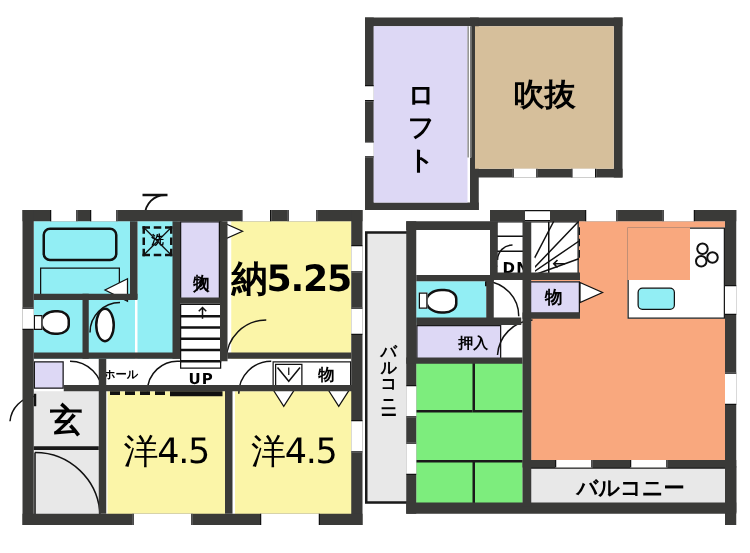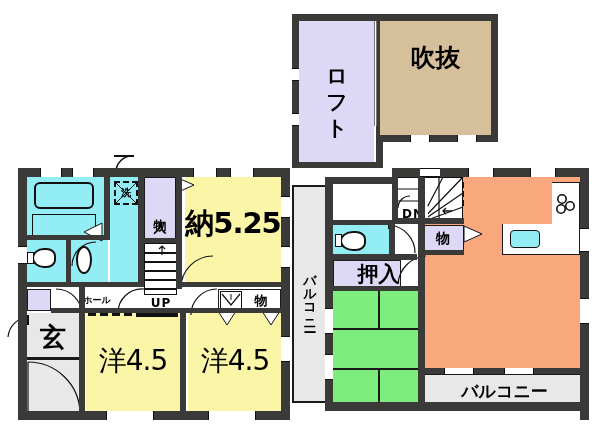--- a/index.html
+++ b/index.html
@@ -153,21 +153,21 @@
 
     <div class="abs fill-tan" style="left:88px; top:7px; width:111px; height:114px;"></div>
 
     <div class="abs" style="left:0px; top:54px; width:7px; height:13px; background:#ffffff; border-top:1px solid #111; border-bottom:1px solid #111;"></div>
     <div class="abs" style="left:0px; top:99px; width:7px; height:13px; background:#ffffff; border-top:1px solid #111; border-bottom:1px solid #111;"></div>
 
     <div class="abs" style="left:118px; top:121px; width:20px; height:7px; background:#ffffff; border-left:1px solid #111; border-right:1px solid #111;"></div>
     <div class="abs" style="left:165px; top:121px; width:20px; height:7px; background:#ffffff; border-left:1px solid #111; border-right:1px solid #111;"></div>
 
     <div class="label vert loft-label" style="left:7px; top:25px; width:75px; height:105px;">ロフト</div>
-    <div class="label atrium-label" style="left:88px; top:18px; width:111px; height:50px;">吹抜</div>
+    <div class="label atrium-label" style="left:88px; top:36px; width:111px; height:50px;">吹抜</div>
   </div>
 
   <div class="abs" style="left:18px; top:168px; width:272px; height:252px;">
 
     <div class="abs fill-white" style="left:0; top:0; width:272px; height:252px;"></div>
 
     <div class="abs fill-yellow" style="left:167px; top:9px; width:96px; height:110px;"></div>
 
     <div class="abs fill-yellow" style="left:68px; top:145px; width:94px; height:100px;"></div>
 
@@ -328,21 +328,21 @@
 
     <div class="abs fill-green" style="left:41px; top:122px; width:85px; height:115px;"></div>
 
     <div class="abs tatami-line" style="left:41px; top:160px; width:45px; height:1.5px;"></div>
     <div class="abs tatami-line" style="left:86px; top:160px; width:40px; height:1.5px;"></div>
     <div class="abs tatami-line" style="left:86px; top:122px; width:1.5px; height:38px;"></div>
     <div class="abs tatami-line" style="left:41px; top:200px; width:85px; height:1.5px;"></div>
     <div class="abs tatami-line" style="left:86px; top:200px; width:1.5px; height:37px;"></div>
 
     <div class="abs fill-purple bordered-thin" style="left:41px; top:92px; width:68px; height:28px;"></div>
-    <div class="label small-label" style="left:41px; top:92px; width:91px; height:28px; font-size:21px;">押入</div>
+    <div class="label small-label" style="left:41px; top:92px; width:91px; height:28px; font-size:12px;">押入</div>
 
     <div class="abs fill-purple bordered-thin" style="left:130px; top:57px; width:42px; height:26px;"></div>
     <div class="label small-label" style="left:130px; top:57px; width:42px; height:26px; font-size:14px;">物</div>
     <svg class="abs" style="left:172px; top:58px;" width="18" height="16" viewBox="0 0 18 16">
       <path d="M0 0 L18 8 L0 16 Z" stroke="#111" stroke-width="1" fill="#fff"></path>
     </svg>
 
     <div class="abs fill-cyan" style="left:41px; top:57px; width:56px; height:33px;"></div>
     <div class="abs toiletbowl" style="left:48px; top:63px; width:26px; height:20px;"></div>
     <div class="abs" style="left:43px; top:66px; width:7px; height:13px; background:#fff; border:1.5px solid #111;"></div>

